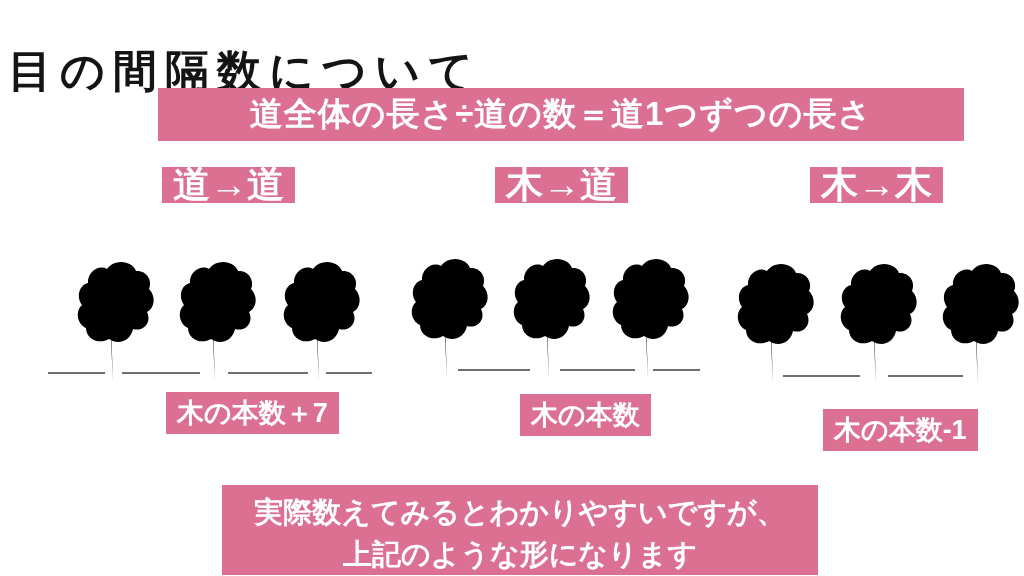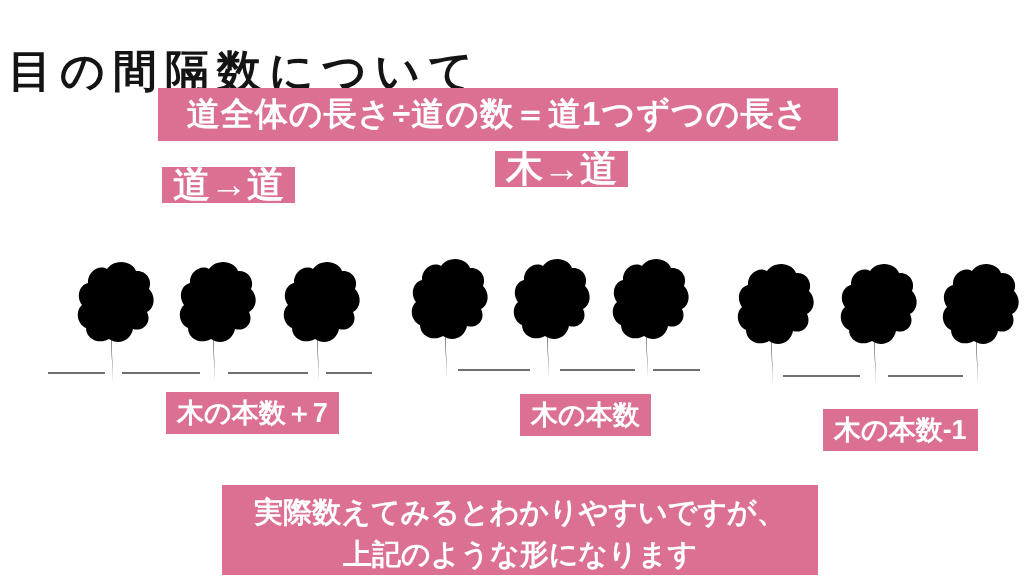--- a/index.html
+++ b/index.html
@@ -14,21 +14,21 @@
   body{background:#ffffff;font-family:"Liberation Sans","DejaVu Sans",sans-serif;}
   .stage{position:relative;width:1024px;height:576px;background:#ffffff;overflow:hidden;}
 
   .title{
     position:absolute;left:8px;top:6px;
     font-size:44px;font-weight:900;color:var(--title-text);
     letter-spacing:8px;white-space:nowrap;margin-top:36px;
   }
 
   .banner{
-    position:absolute;left:158px;top:88px;width:680px;height:53px;
+    position:absolute;left:158px;top:88px;width:806px;height:53px;
     background:var(--pink);color:var(--text-on-pink);
     display:flex;align-items:center;justify-content:center;
     font-size:33px;font-weight:700;letter-spacing:1px;white-space:nowrap;
   }
 
   .tag{
     position:absolute;background:var(--pink);color:var(--text-on-pink);
     font-weight:700;white-space:nowrap;display:inline-block;
   }
   .tag-lg{font-size:37px;padding:0 11px;line-height:36px;}
@@ -60,21 +60,22 @@
   </defs>
 </svg>
 
 <div class="stage">
 
   <h1 class="title">目の間隔数について</h1>
 
   <div class="banner">道全体の長さ÷道の数＝道1つずつの長さ</div>
 
   <div class="tag tag-lg" style="left:162px;top:167px">道→道</div>
-  <div class="tag tag-lg" style="left:495px;top:151px">木→道</div>
+  <div class="tag tag-lg" style="left:495px;top:167px">木→道</div>
+  <div class="tag tag-lg" style="left:810px;top:167px">木→木</div>
 
   <svg class="tree" style="left:74px;top:260px" viewBox="0 0 80 125">
       <use href="#treeShape"></use>
     </svg>
   <svg class="tree" style="left:176px;top:260px" viewBox="0 0 80 125">
       <use href="#treeShape"></use>
     </svg>
   <svg class="tree" style="left:280px;top:260px" viewBox="0 0 80 125">
       <use href="#treeShape"></use>
     </svg>

